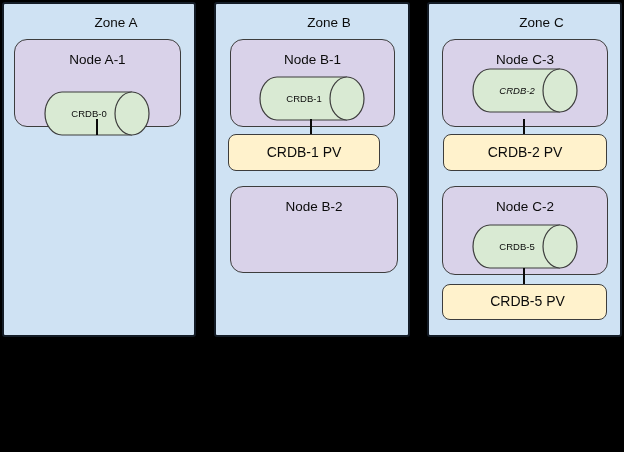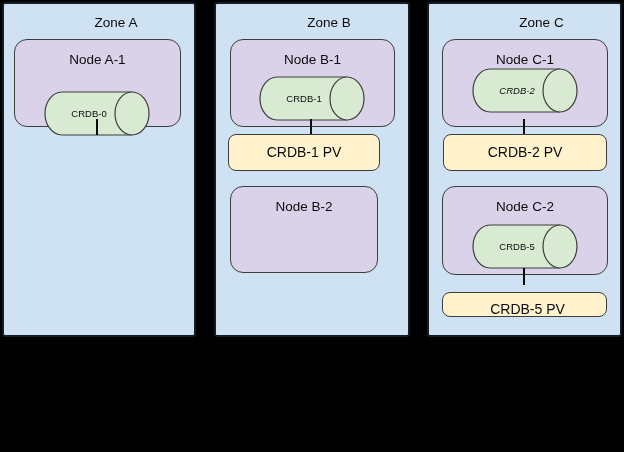--- a/index.html
+++ b/index.html
@@ -73,41 +73,41 @@
   }
 
   
   #zone-a { left: 2px;   width: 194px; }
   #zone-b { left: 214px; width: 196px; }
   #zone-c { left: 427px; width: 195px; }
 
   
   #node-a1 { left: 14px;  top: 39px;  width: 167px; height: 88px; }
   #node-b1 { left: 230px; top: 39px;  width: 165px; height: 88px; }
-  #node-b2 { left: 230px; top: 186px; width: 148px; height: 87px; }
+  #node-b2 { left: 230px; top: 186px; width: 168px; height: 87px; }
   #node-c1 { left: 442px; top: 39px;  width: 166px; height: 88px; }
   #node-c2 { left: 442px; top: 186px; width: 166px; height: 89px; }
 
   
   #pod-a  { left: 44px;  top: 76px; margin-top: 15px; }
   #pod-b  { left: 259px; top: 76px; }
   #pod-c1 { left: 472px; top: 68px; font-style: italic; }
   #pod-c2 { left: 472px; top: 224px; }
 
   
   #conn-a  { left: 96px;  top: 119px; height: 16px; }
   #conn-b  { left: 310px; top: 119px; height: 16px; }
   #conn-c1 { left: 523px; top: 119px; height: 16px; }
   #conn-c2 { left: 523px; top: 268px; height: 17px; }
 
   
   #pv-a  { left: 16px;  top: 134px; width: 163px; }
   #pv-b  { left: 228px; top: 134px; width: 152px; }
   #pv-c1 { left: 443px; top: 134px; width: 164px; }
-  #pv-c2 { left: 442px; top: 292px; width: 165px; height: 25px; line-height: 33px; padding-left: 6px; }
+  #pv-c2 { left: 442px; top: 284px; width: 165px; height: 36px; line-height: 33px; padding-left: 6px; }
 </style>
 </head>
 <body>
 
 <div class="canvas">
 
   <section class="zone" id="zone-a">
     <div class="zone-title">Zone A</div>
   </section>
   <section class="zone" id="zone-b">
@@ -120,21 +120,21 @@
   <div class="node" id="node-a1">
     <div class="node-title">Node A-1</div>
   </div>
   <div class="node" id="node-b1">
     <div class="node-title">Node B-1</div>
   </div>
   <div class="node" id="node-b2">
     <div class="node-title">Node B-2</div>
   </div>
   <div class="node" id="node-c1">
-    <div class="node-title">Node C-1</div>
+    <div class="node-title">Node C-3</div>
   </div>
   <div class="node" id="node-c2">
     <div class="node-title">Node C-2</div>
   </div>
 
   <div class="pod" id="pod-a">
     <svg width="106" height="45" viewBox="0 0 106 45">
       <path d="M 88 1 H 18 A 17 21.5 0 0 0 18 44 H 88" stroke="#3d3d3d" stroke-width="1.2" fill="#d9ead3"></path>
       <ellipse cx="88" cy="22.5" rx="17" ry="21.5" stroke="#3d3d3d" stroke-width="1.2" fill="#d9ead3"></ellipse>
       <text x="45" y="26" text-anchor="middle">CRDB-0</text>

